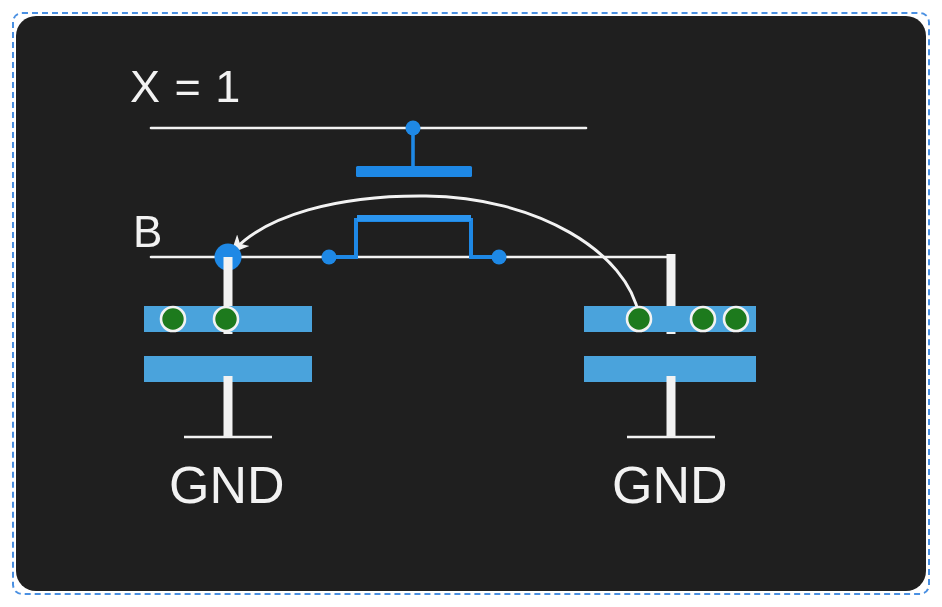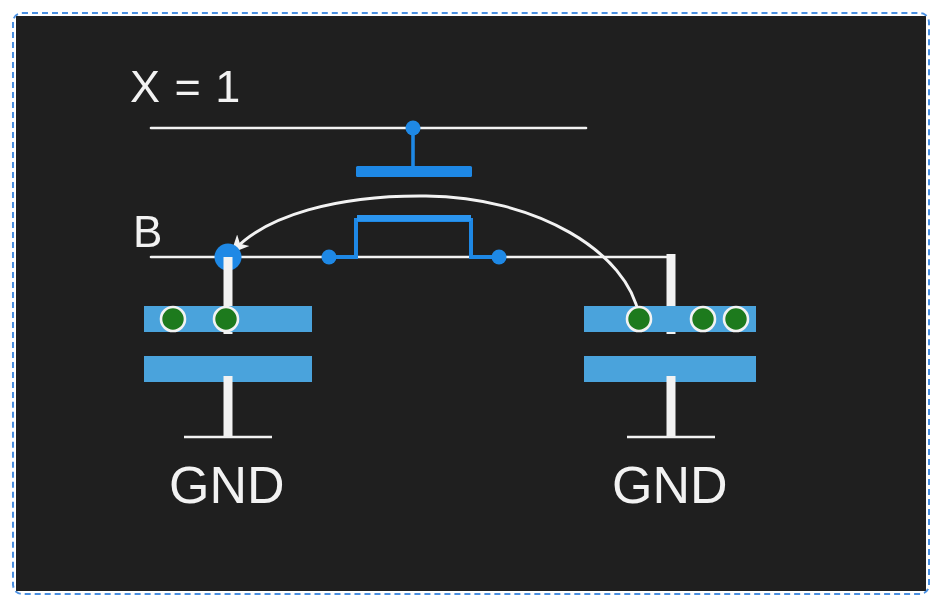--- a/index.html
+++ b/index.html
@@ -31,21 +31,21 @@
     background: transparent;
     padding: 0;
   }
   #canvas {
     position: absolute;
     left: 16px;
     top: 16px;
     width: 910px;
     height: 575px;
     background: #1f1f1f;
-    border-radius: 0;
+    border-radius: 20px;
     overflow: hidden;
   }
   #art {
     position: absolute;
     left: 0;
     top: 0;
     width: 942px;
     height: 607px;
   }
   svg { display: block; }

